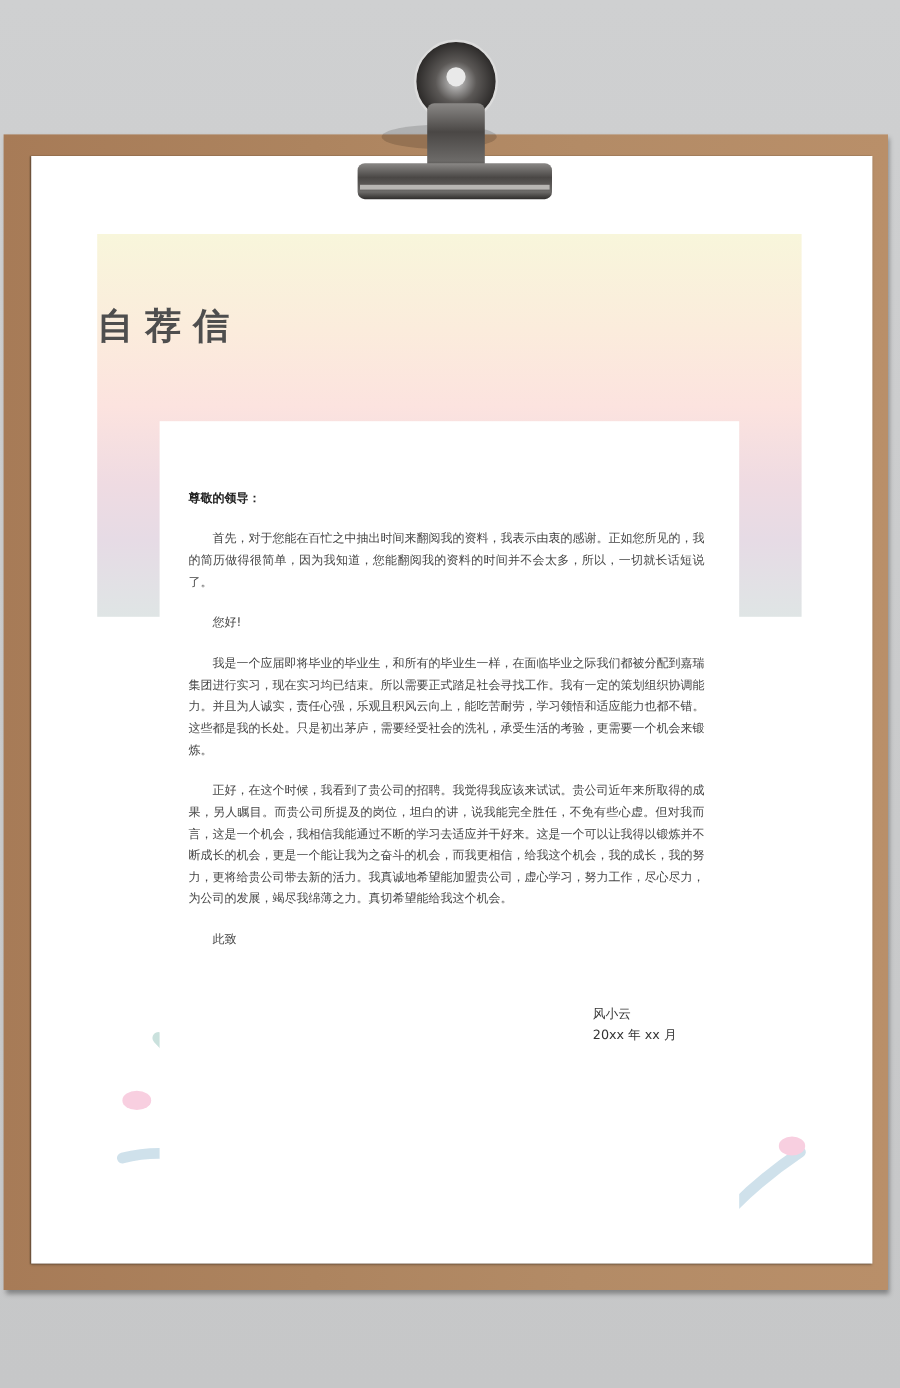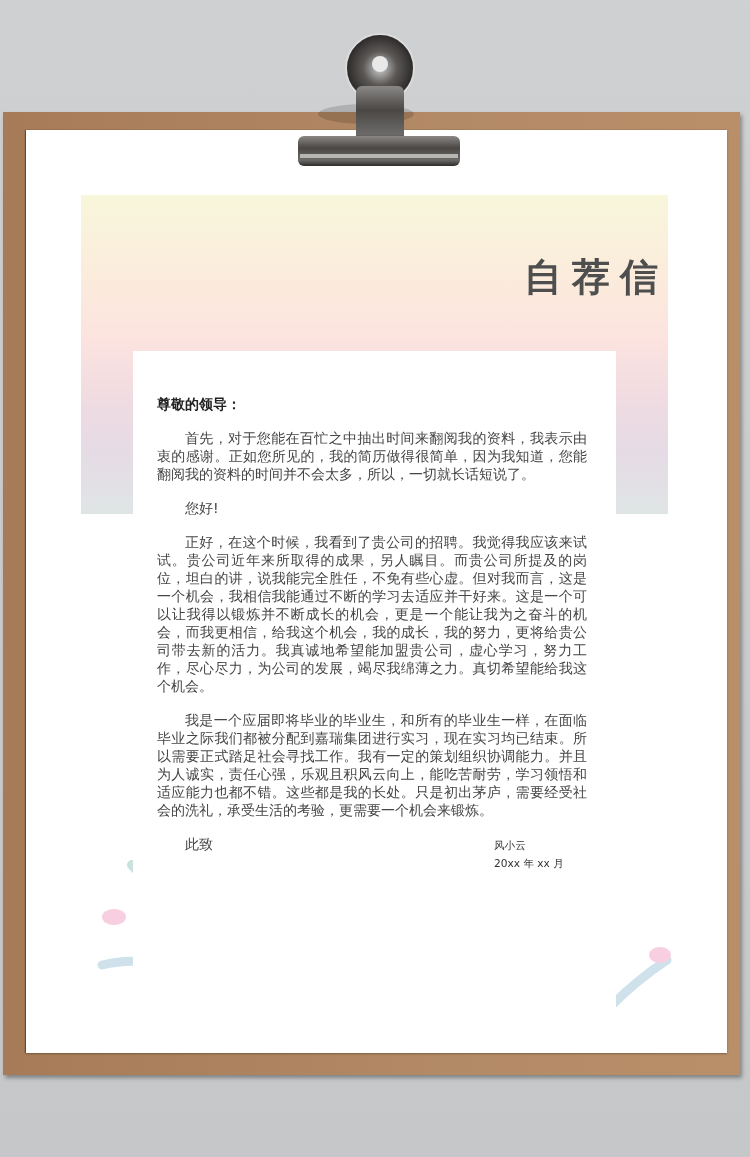--- a/index.html
+++ b/index.html
@@ -16,30 +16,30 @@
   .paper {
     position:absolute; left:26px; top:130px; width:701px; height:923px;
     background:#ffffff;
     box-shadow: -1px 0 1px rgba(0,0,0,0.35), 0 1px 2px rgba(0,0,0,0.25);
   }
   .band {
     position:absolute; left:55px; top:65px; width:587px; height:319px;
     background: linear-gradient(180deg,#f8f6db 0%,#fbecdc 25%,#fce3df 45%,#efdbe2 65%,#e6dbe5 80%,#dfe5e5 100%);
   }
   .title {
-    position:absolute; left:0; right:0; top:57px; text-align:right;
-    font-size:38px; font-weight:bold; color:#4e4e4e; letter-spacing:10px;
+    position:absolute; left:0; right:0; top:57px; text-align:left;
+    font-size:30px; font-weight:bold; color:#4e4e4e; letter-spacing:10px;
   }
   .card {
     position:absolute; left:107px; top:221px; width:483px; height:680px;
     background:#ffffff;
   }
   .letter {
-    position:absolute; left:24px; top:44px; width:430px;
-    font-size:14px; line-height:18px; color:#454545;
+    position:absolute; left:24px; top:56px; width:430px;
+    font-size:10px; line-height:18px; color:#454545;
   }
   .salutation { font-weight:bold; color:#222; margin-bottom:16px; }
   .p { text-indent:2em; margin:0 0 16px 0; text-align:justify; }
   .closing { text-indent:2em; margin:0; }
   .sign {
     position:absolute; left:361px; top:485px; font-size:10.6px; line-height:18px; color:#333;
   }
   .flowers {
     position:absolute; left:66px; top:725px; width:580px; height:175px; opacity:0.55;
   }
@@ -95,22 +95,22 @@
     <path d="M430 120 C460 80 490 40 520 10" stroke="#b6e0cf" stroke-width="6" fill="none" stroke-linecap="round"></path>
     <path d="M520 150 C540 130 560 115 575 105" stroke="#a8c9dc" stroke-width="9" fill="none" stroke-linecap="round"></path>
     <ellipse cx="568" cy="100" rx="11" ry="8" fill="#f4a8c8"></ellipse>
   </svg>
 
   <div class="card">
     <div class="letter">
       <div class="salutation">尊敬的领导：</div>
       <p class="p">首先，对于您能在百忙之中抽出时间来翻阅我的资料，我表示由衷的感谢。正如您所见的，我的简历做得很简单，因为我知道，您能翻阅我的资料的时间并不会太多，所以，一切就长话短说了。</p>
       <p class="p">您好!</p>
+      <p class="p">我是一个应届即将毕业的毕业生，和所有的毕业生一样，在面临毕业之际我们都被分配到嘉瑞集团进行实习，现在实习均已结束。所以需要正式踏足社会寻找工作。我有一定的策划组织协调能力。并且为人诚实，责任心强，乐观且积风云向上，能吃苦耐劳，学习领悟和适应能力也都不错。这些都是我的长处。只是初出茅庐，需要经受社会的洗礼，承受生活的考验，更需要一个机会来锻炼。</p>
       <p class="p">正好，在这个时候，我看到了贵公司的招聘。我觉得我应该来试试。贵公司近年来所取得的成果，另人瞩目。而贵公司所提及的岗位，坦白的讲，说我能完全胜任，不免有些心虚。但对我而言，这是一个机会，我相信我能通过不断的学习去适应并干好来。这是一个可以让我得以锻炼并不断成长的机会，更是一个能让我为之奋斗的机会，而我更相信，给我这个机会，我的成长，我的努力，更将给贵公司带去新的活力。我真诚地希望能加盟贵公司，虚心学习，努力工作，尽心尽力，为公司的发展，竭尽我绵薄之力。真切希望能给我这个机会。</p>
-      <p class="p">我是一个应届即将毕业的毕业生，和所有的毕业生一样，在面临毕业之际我们都被分配到嘉瑞集团进行实习，现在实习均已结束。所以需要正式踏足社会寻找工作。我有一定的策划组织协调能力。并且为人诚实，责任心强，乐观且积风云向上，能吃苦耐劳，学习领悟和适应能力也都不错。这些都是我的长处。只是初出茅庐，需要经受社会的洗礼，承受生活的考验，更需要一个机会来锻炼。</p>
       <p class="closing">此致</p>
     </div>
     <div class="sign">
       <div>风小云</div>
       <div>20xx 年 xx 月</div>
     </div>
   </div>
 </div>
 
 <svg class="clip" viewBox="0 0 170 150">

